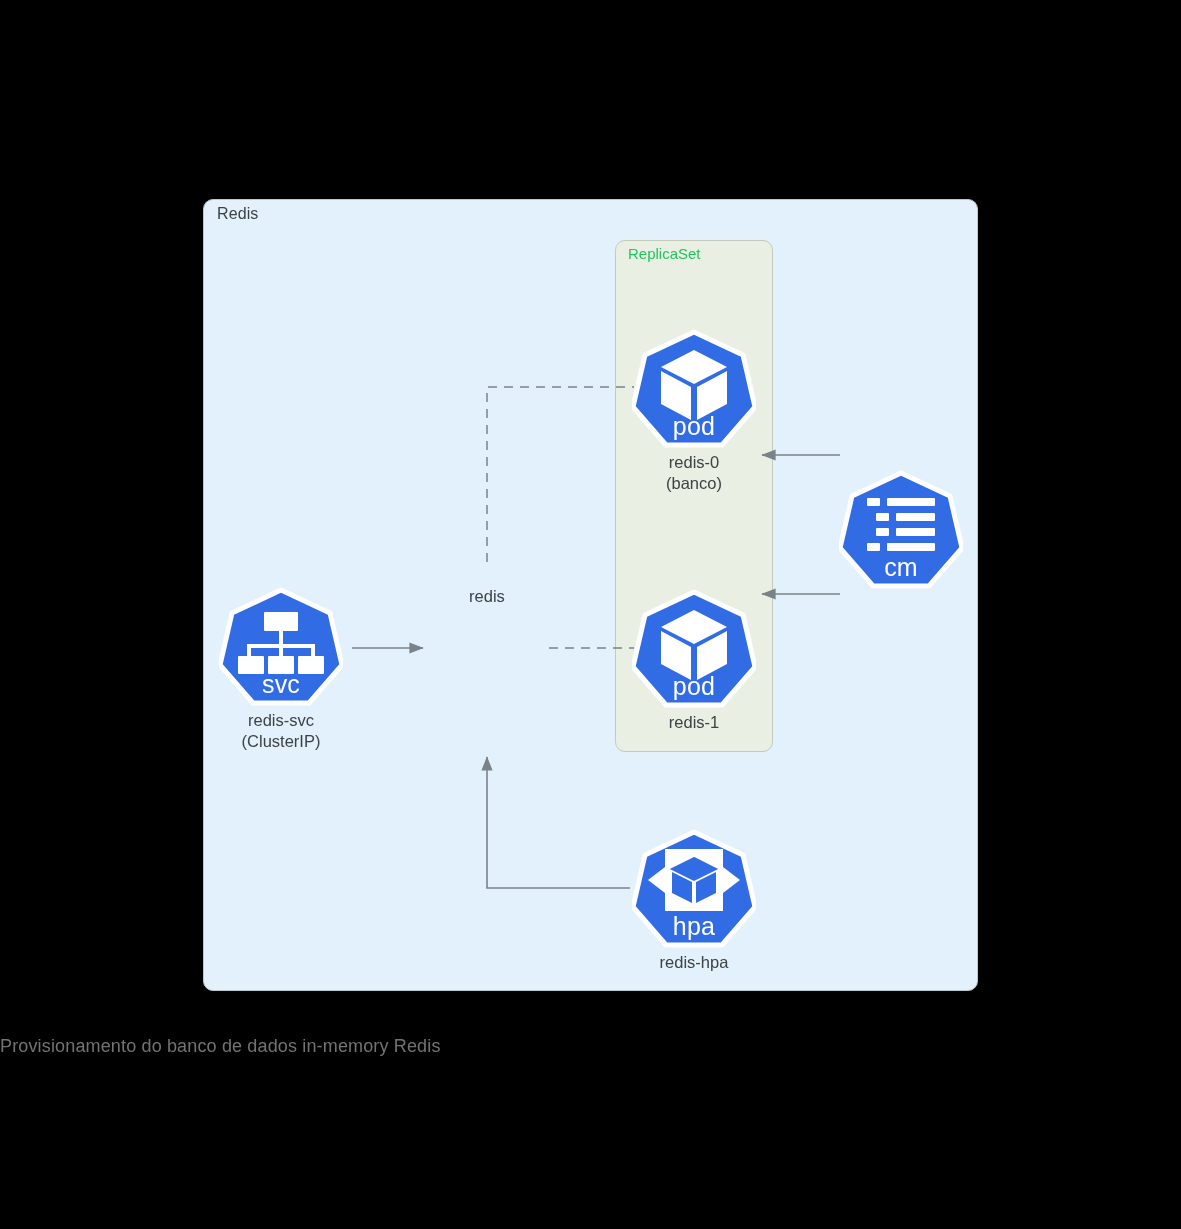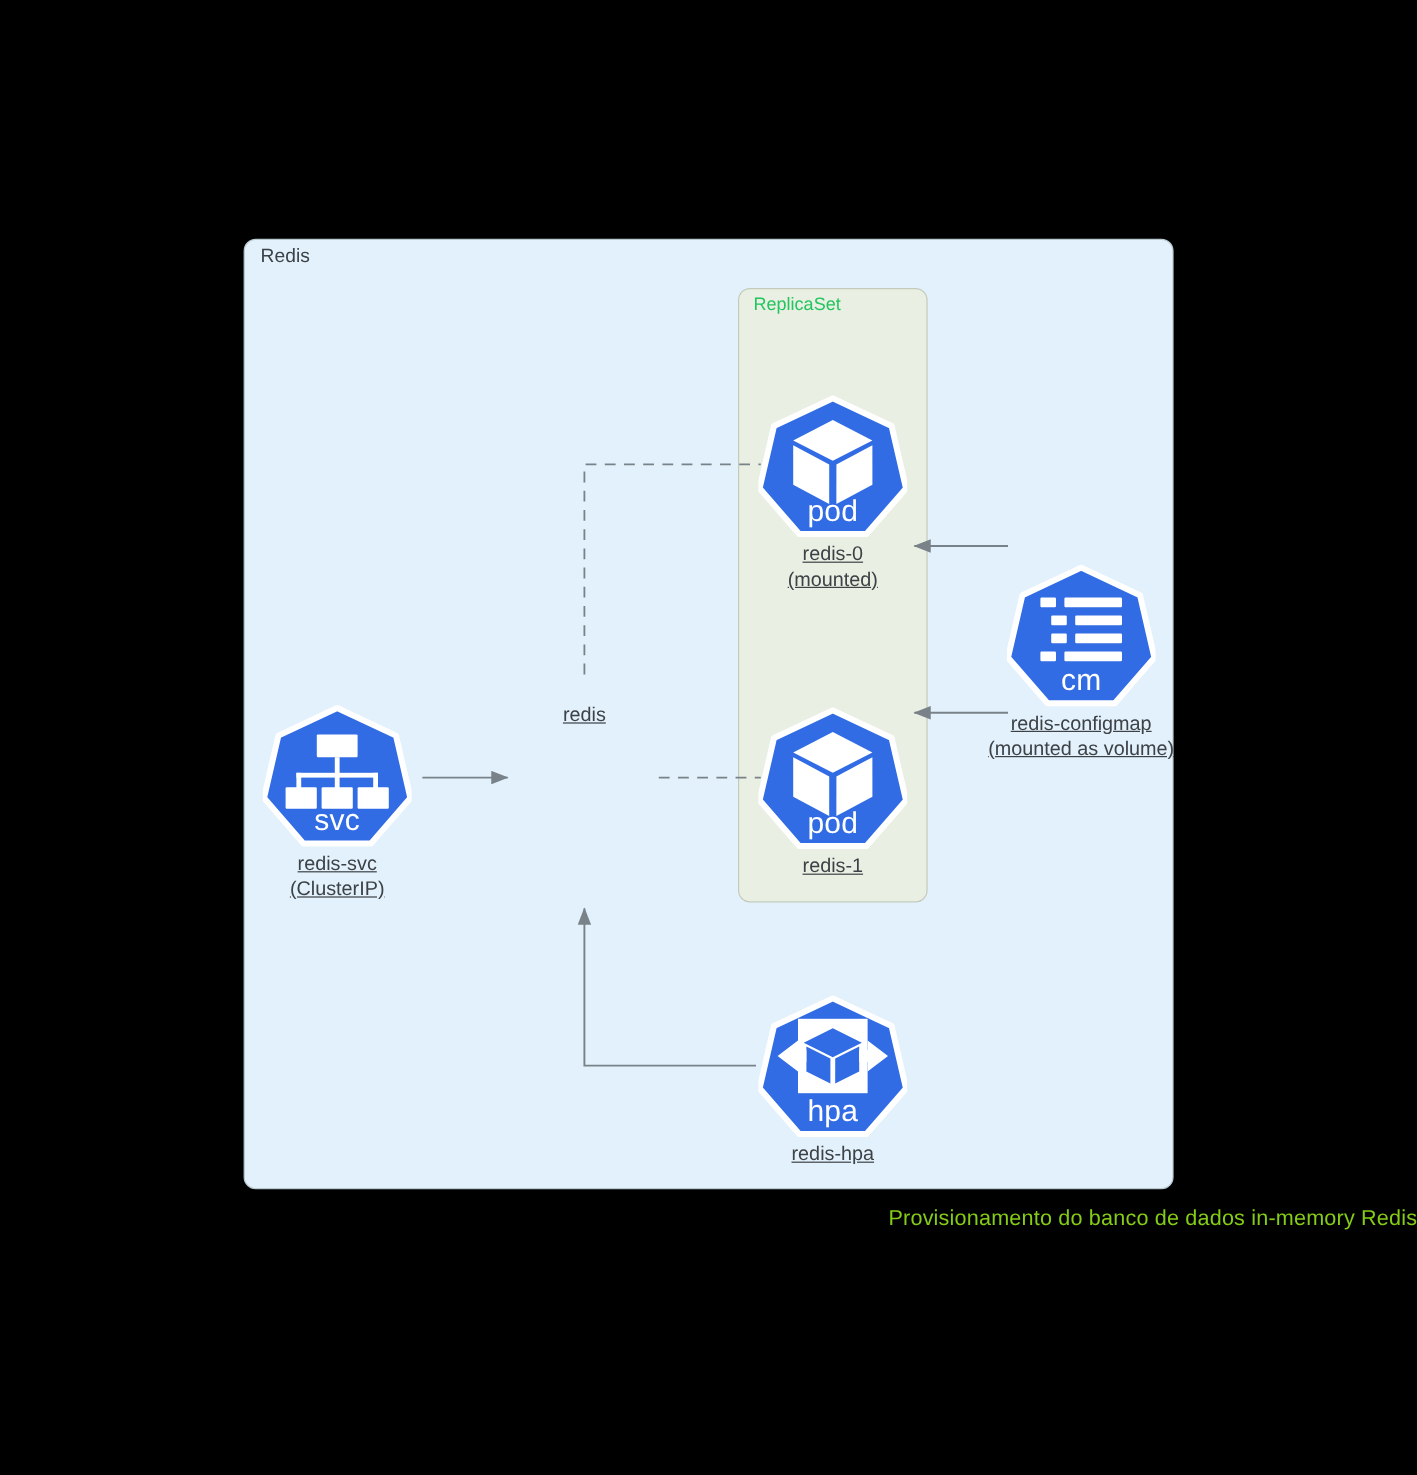--- a/index.html
+++ b/index.html
@@ -92,42 +92,42 @@
     line-height: 1;
     letter-spacing: 0.2px;
   }
   .node-caption {
     margin-top: 2px;
     font-size: 16.5px;
     color: #3d4246;
     line-height: 1.26;
     white-space: nowrap;
   }
-  .node-caption span { display: block; text-decoration: underline; }
+  .node-caption span { display: block; }
 
   
   #node-svc   { left: 219px; top: 584px; }
   #node-sts   { left: 425px; top: 584px; }
   #node-pod0  { left: 632px; top: 326px; }
   #node-pod1  { left: 632px; top: 586px; }
   #node-cm    { left: 839px; top: 467px; }
   #node-hpa   { left: 632px; top: 826px; }
 
   
   #node-cm .node-caption { position: relative; width: 220px; left: -48px; }
 
   
   .fig-caption {
     position: absolute;
     left: 0;
-    top: 1005px;
-    width: 1181px;
-    text-align: right;
+    top: 1036px;
+    width: 1181px;
+    text-align: left;
     font-size: 18px;
-    color: #84cc16;
+    color: #737373;
     letter-spacing: 0.15px;
   }
 </style>
 </head>
 <body>
 
 <div id="stage">
 
   <div class="ns-box"></div>
   <div class="ns-label">Redis</div>
@@ -204,21 +204,21 @@
         <g>
           <polygon points="62,24 95,41 62,58 29,41" fill="#ffffff"></polygon>
           <polygon points="29,45 59,61 59,94 29,78" fill="#ffffff"></polygon>
           <polygon points="95,45 65,61 65,94 95,78" fill="#ffffff"></polygon>
         </g>
       </svg>
       <div class="node-kind">pod</div>
     </div>
     <div class="node-caption">
       <span>redis-0</span>
-      <span>(mounted)</span>
+      <span>(banco)</span>
     </div>
   </div>
 
   <div class="node" id="node-pod1">
     <div class="hepta-wrap">
       <svg width="124" height="124" viewBox="0 0 124 124">
         <polygon points="62,6 111,29 123,81 90,119 34,119 1,81 13,29" fill="#326CE5" stroke="#ffffff" stroke-width="5" stroke-linejoin="round"></polygon>
         <g>
           <polygon points="62,24 95,41 62,58 29,41" fill="#ffffff"></polygon>
           <polygon points="29,45 59,61 59,94 29,78" fill="#ffffff"></polygon>
@@ -242,24 +242,20 @@
           <rect x="37" y="46" width="13" height="8" rx="1"></rect>
           <rect x="57" y="46" width="39" height="8" rx="1"></rect>
           <rect x="37" y="61" width="13" height="8" rx="1"></rect>
           <rect x="57" y="61" width="39" height="8" rx="1"></rect>
           <rect x="28" y="76" width="13" height="8" rx="1"></rect>
           <rect x="48" y="76" width="48" height="8" rx="1"></rect>
         </g>
       </svg>
       <div class="node-kind">cm</div>
     </div>
-    <div class="node-caption">
-      <span>redis-configmap</span>
-      <span>(mounted as volume)</span>
-    </div>
   </div>
 
   <div class="node" id="node-hpa">
     <div class="hepta-wrap">
       <svg width="124" height="124" viewBox="0 0 124 124">
         <polygon points="62,6 111,29 123,81 90,119 34,119 1,81 13,29" fill="#326CE5" stroke="#ffffff" stroke-width="5" stroke-linejoin="round"></polygon>
 
         <rect x="33" y="23" width="58" height="62" fill="#ffffff"></rect>
 
         <g>

